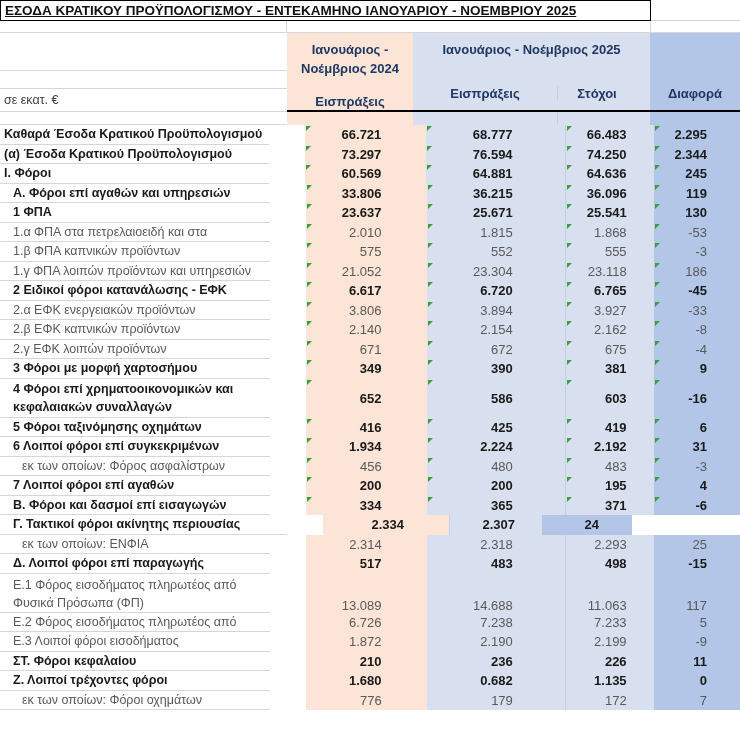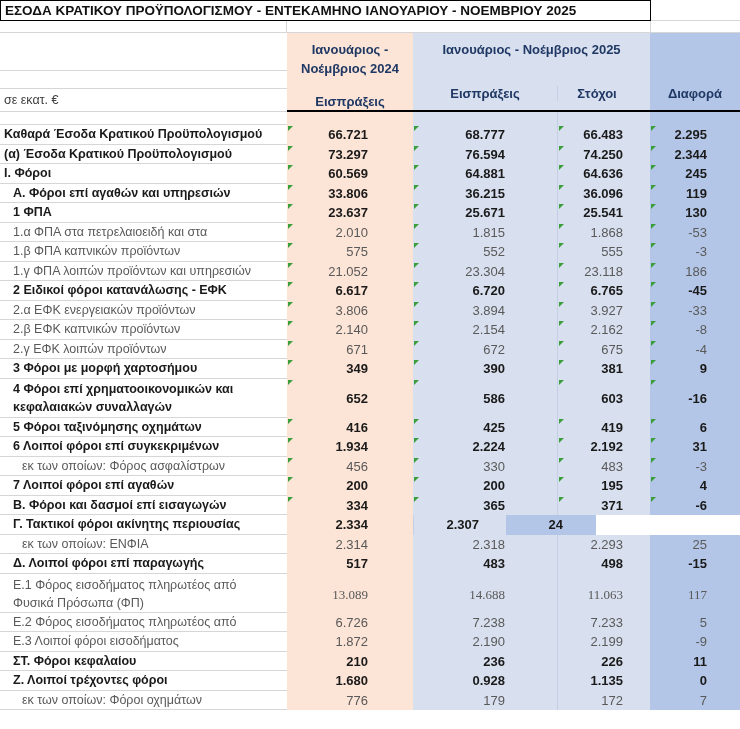--- a/index.html
+++ b/index.html
@@ -7,21 +7,21 @@
     --grid:#d6d6d6; --green:#3a9e3a; --txtdark:#1a1a1a; --txtgray:#595959;
   }
   *{margin:0;padding:0;box-sizing:border-box;}
   html,body{width:740px;height:729px;overflow:hidden;background:#fff;
     font-family:"Liberation Sans","DejaVu Sans",sans-serif;}
   .sheet{width:740px;height:729px;position:relative;background:#fff;}
 
   
   .title-row{display:flex;height:21px;}
   .title-box{width:651px;height:21px;border:1px solid #000;display:flex;align-items:center;
-    padding-left:4px;font-weight:bold;font-size:13.5px;color:#111;white-space:nowrap;overflow:hidden;}
+    padding-left:4px;font-weight:bold;font-size:13.5px;color:#111;white-space:nowrap;overflow:hidden;text-decoration:underline;}
   .title-right{width:89px;height:21px;border-bottom:1px solid var(--grid);}
 
   
   .blank-row{display:flex;height:12px;border-bottom:1px solid var(--grid);}
   .bseg1{width:287px;border-right:1px solid var(--grid);}
   .bseg2{width:364px;border-right:1px solid var(--grid);}
   .bseg3{flex:1;}
 
   
   .header-band{display:flex;height:79px;}
@@ -50,22 +50,22 @@
   
   .row{display:flex;height:19.5px;font-size:12.5px;color:var(--txtgray);}
   .row.tall{height:39px;}
   .row.b{color:var(--txtdark);font-weight:bold;}
   .c-label{width:287px;border-bottom:1px solid var(--grid);display:flex;align-items:center;
     white-space:nowrap;overflow:hidden;line-height:18px;}
   .row.tall .c-label{white-space:normal;align-items:center;}
   .row.vt .c-label{align-items:flex-start;padding-top:2px;}
   .ind0{padding-left:4px;} .ind1{padding-left:13px;} .ind2{padding-left:22px;}
   .v{position:relative;display:flex;align-items:center;justify-content:flex-end;font-size:13px;}
-  .row.vt .v{align-items:center;padding-top:3px;font-family:Liberation Serif, serif;}
-  .c-a{width:126px;background:var(--peach);padding-right:45px;}
+  .row.vt .v{align-items:flex-end;padding-top:3px;}
+  .c-a{width:126px;background:var(--peach);padding-right:45px;margin-left:36px;}
   .c-b{width:144px;background:var(--blue1);padding-right:52px;}
   .c-c{width:93px;background:var(--blue1);padding-right:27px;border-left:1px solid #c4cfe6;}
   .c-d{width:90px;background:var(--blue2);padding-right:33px;}
   .flag{position:absolute;top:1px;left:1px;width:0;height:0;
     border-top:5px solid var(--green);border-right:5px solid transparent;}
 </style>
 </head>
 <body>
 
 <div class="sheet">
@@ -422,21 +422,21 @@
         </div>
       </div>
       <div class="row">
         <div class="c-label ind2">εκ των οποίων: Φόρος ασφαλίστρων</div>
         <div class="v c-a">
           <i class="flag"></i>
           <span>456</span>
         </div>
         <div class="v c-b">
           <i class="flag"></i>
-          <span>330</span>
+          <span>480</span>
         </div>
         <div class="v c-c">
           <i class="flag"></i>
           <span>483</span>
         </div>
         <div class="v c-d">
           <i class="flag"></i>
           <span>-3</span>
         </div>
       </div>
@@ -581,21 +581,21 @@
         <div class="v c-d">
           <span>11</span>
         </div>
       </div>
       <div class="row b">
         <div class="c-label ind1">Ζ. Λοιποί τρέχοντες φόροι</div>
         <div class="v c-a">
           <span>1.680</span>
         </div>
         <div class="v c-b">
-          <span>0.928</span>
+          <span>0.682</span>
         </div>
         <div class="v c-c">
           <span>1.135</span>
         </div>
         <div class="v c-d">
           <span>0</span>
         </div>
       </div>
       <div class="row">
         <div class="c-label ind2">εκ των οποίων: Φόροι οχημάτων</div>

